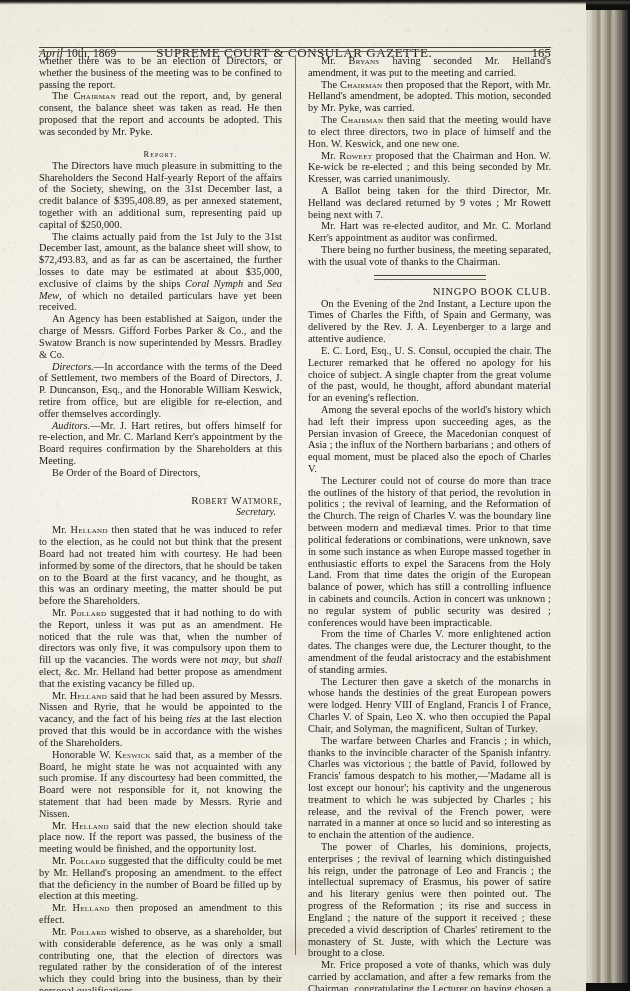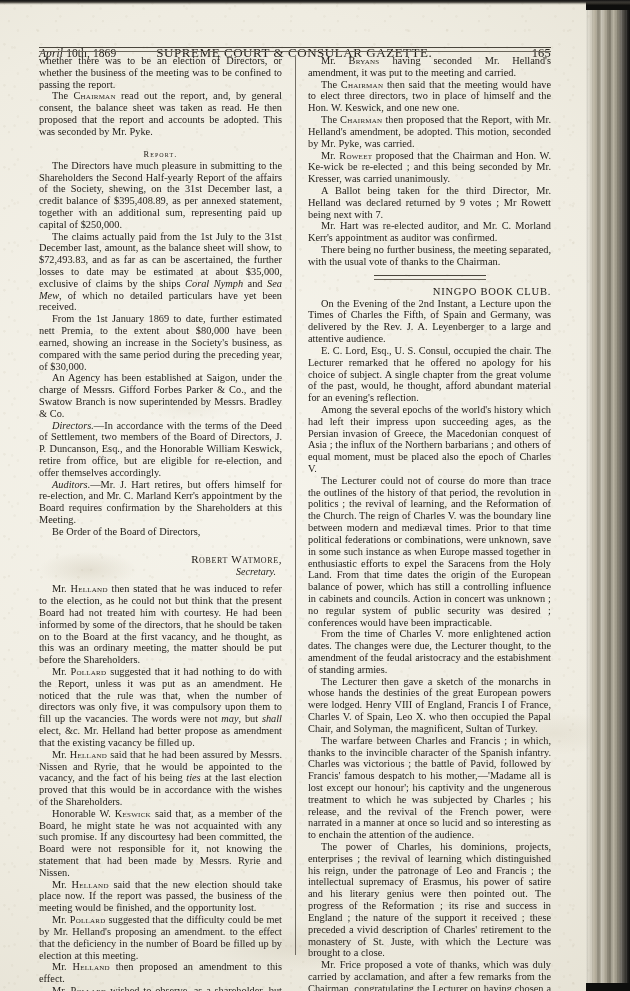--- a/index.html
+++ b/index.html
@@ -152,43 +152,42 @@
 
     <div class="rule"></div>
 
     <div class="cols">
       <div class="col" id="colL">
           <p class="noind">whether there was to be an election of Directors, or whether the business of the meeting was to be confined to passing the report.</p>
           <p class="">The <span class="sc">Chairman</span> read out the report, and, by general consent, the balance sheet was taken as read. He then proposed that the report and accounts be adopted. This was seconded by Mr. Pyke.</p>
           <h3 class="sect">Report.</h3>
           <p class="">The Directors have much pleasure in submitting to the Shareholders the Second Half-yearly Report of the affairs of the Society, shewing, on the 31st December last, a credit balance of $395,408.89, as per annexed statement, together with an additional sum, representing paid up capital of $250,000.</p>
           <p class="">The claims actually paid from the 1st July to the 31st December last, amount, as the balance sheet will show, to $72,493.83, and as far as can be ascertained, the further losses to date may be estimated at about $35,000, exclusive of claims by the ships <i>Coral Nymph</i> and <i>Sea Mew</i>, of which no detailed particulars have yet been received.</p>
-          <p class="">From the 1st January 1869 to date, further estimated nett Premia, to the extent about $80,000 have been earned, showing an increase in the Society's business, as compared with the same period during the preceding year, of $30,000.</p>
           <p class="">An Agency has been established at Saigon, under the charge of Messrs. Gifford Forbes Parker &amp; Co., and the Swatow Branch is now superintended by Messrs. Bradley &amp; Co.</p>
           <p class=""><i>Directors.</i>—In accordance with the terms of the Deed of Settlement, two members of the Board of Directors, J. P. Duncanson, Esq., and the Honorable William Keswick, retire from office, but are eligible for re-election, and offer themselves accordingly.</p>
           <p class=""><i>Auditors.</i>—Mr. J. Hart retires, but offers himself for re-election, and Mr. C. Marland Kerr's appointment by the Board requires confirmation by the Shareholders at this Meeting.</p>
           <p class="">Be Order of the Board of Directors,</p>
           <p class="sig">Robert Watmore,</p>
           <p class="sigrole">Secretary.</p>
           <p class="">Mr. <span class="sc">Helland</span> then stated that he was induced to refer to the election, as he could not but think that the present Board had not treated him with courtesy. He had been informed by some of the directors, that he should be taken on to the Board at the first vacancy, and he thought, as this was an ordinary meeting, the matter should be put before the Shareholders.</p>
           <p class="">Mr. <span class="sc">Pollard</span> suggested that it had nothing to do with the Report, unless it was put as an amendment. He noticed that the rule was that, when the number of directors was only five, it was compulsory upon them to fill up the vacancies. The words were not <i>may</i>, but <i>shall</i> elect, &amp;c. Mr. Helland had better propose as amendment that the existing vacancy be filled up.</p>
           <p class="">Mr. <span class="sc">Helland</span> said that he had been assured by Messrs. Nissen and Ryrie, that he would be appointed to the vacancy, and the fact of his being <i>ties</i> at the last election proved that this would be in accordance with the wishes of the Shareholders.</p>
           <p class="">Honorable W. <span class="sc">Keswick</span> said that, as a member of the Board, he might state he was not acquainted with any such promise. If any discourtesy had been committed, the Board were not responsible for it, not knowing the statement that had been made by Messrs. Ryrie and Nissen.</p>
           <p class="">Mr. <span class="sc">Helland</span> said that the new election should take place now. If the report was passed, the business of the meeting would be finished, and the opportunity lost.</p>
           <p class="">Mr. <span class="sc">Pollard</span> suggested that the difficulty could be met by Mr. Helland's proposing an amendment. to the effect that the deficiency in the number of Board be filled up by election at this meeting.</p>
           <p class="">Mr. <span class="sc">Helland</span> then proposed an amendment to this effect.</p>
           <p class="">Mr. <span class="sc">Pollard</span> wished to observe, as a shareholder, but with considerable deference, as he was only a small contributing one, that the election of directors was regulated rather by the consideration of of the interest which they could bring into the business, than by their personal qualifications.</p>
         </div>
       <div class="gutter">
           <span></span>
         </div>
       <div class="col" id="colR">
           <p class="">Mr. <span class="sc">Bryans</span> having seconded Mr. Helland's amendment, it was put to the meeting and carried.</p>
+          <p class="">The <span class="sc">Chairman</span> then proposed that the Report, with Mr. Helland's amendment, be adopted. This motion, seconded by Mr. Pyke, was carried.</p>
           <p class="">The <span class="sc">Chairman</span> then said that the meeting would have to elect three directors, two in place of himself and the Hon. W. Keswick, and one new one.</p>
-          <p class="">The <span class="sc">Chairman</span> then proposed that the Report, with Mr. Helland's amendment, be adopted. This motion, seconded by Mr. Pyke, was carried.</p>
           <p class="">Mr. <span class="sc">Roweet</span> proposed that the Chairman and Hon. W. Ke-wick be re-elected ; and this being seconded by Mr. Kresser, was carried unanimously.</p>
           <p class="">A Ballot being taken for the third Director, Mr. Helland was declared returned by 9 votes ; Mr Rowett being next with 7.</p>
           <p class="">Mr. Hart was re-elected auditor, and Mr. C. Morland Kerr's appointment as auditor was confirmed.</p>
           <p class="">There being no further business, the meeting separated, with the usual vote of thanks to the Chairman.</p>
           <div class="dblrule"></div>
           <h3 class="club">NINGPO BOOK CLUB.</h3>
           <p class="">On the Evening of the 2nd Instant, a Lecture upon the Times of Charles the Fifth, of Spain and Germany, was delivered by the Rev. J. A. Leyenberger to a large and attentive audience.</p>
           <p class="">E. C. Lord, Esq., U. S. Consul, occupied the chair. The Lecturer remarked that he offered no apology for his choice of subject. A single chapter from the great volume of the past, would, he thought, afford abundant material for an evening's reflection.</p>
           <p class="">Among the several epochs of the world's history which had left their impress upon succeeding ages, as the Persian invasion of Greece, the Macedonian conquest of Asia ; the influx of the Northern barbarians ; and others of equal moment, must be placed also the epoch of Charles V.</p>
           <p class="">The Lecturer could not of course do more than trace the outlines of the history of that period, the revolution in politics ; the revival of learning, and the Reformation of the Church. The reign of Charles V. was the boundary line between modern and mediæval times. Prior to that time political federations or combinations, were unknown, save in some such instance as when Europe massed together in enthusiastic efforts to expel the Saracens from the Holy Land. From that time dates the origin of the European balance of power, which has still a controlling influence in cabinets and councils. Action in concert was unknown ; no regular system of public security was desired ; conferences would have been impracticable.</p>

